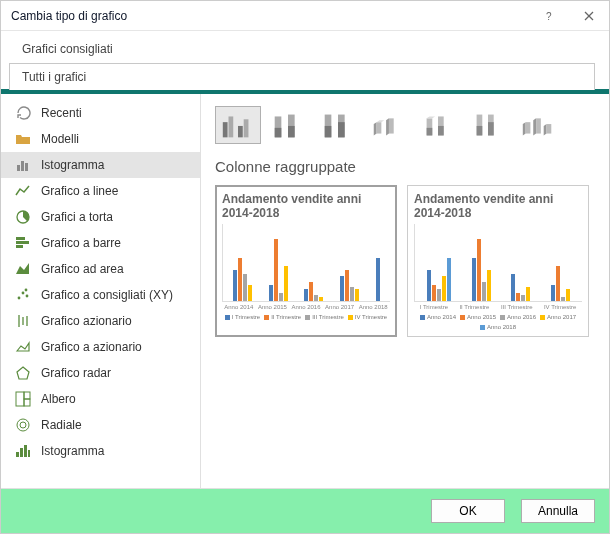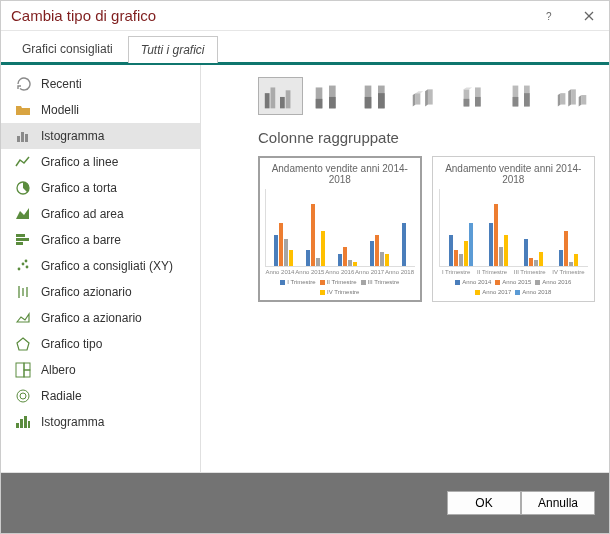--- a/index.html
+++ b/index.html
@@ -1,58 +1,58 @@
 <!DOCTYPE html>
 <html><head>
 <meta charset="utf-8">
 <style>
   * { box-sizing: border-box; margin: 0; padding: 0; }
   body { font-family: "Segoe UI", Tahoma, sans-serif; font-size: 12px; background: #fff; color: #333; }
   .dialog { width: 610px; height: 534px; border: 1px solid #ccc; display: flex; flex-direction: column; background: #fff; }
   
   .titlebar { height: 30px; display: flex; align-items: center; padding: 0 0 0 10px; border-bottom: 1px solid #e6e6e6; }
-  .titlebar-title { flex: 1; font-size: 15px; color: #7f1d1d; }
+  .titlebar-title { flex: 1; font-size: 12px; color: #0f172a; }
   .titlebar-btn { width: 40px; height: 30px; display: flex; align-items: center; justify-content: center; cursor: pointer; color: #666; }
   .titlebar-btn svg { width: 10px; height: 10px; }
   
-  .tabs { display: flex; padding: 4px 12px 0 8px; border-bottom: 3px solid #0f766e; background: #fff; }
+  .tabs { display: flex; padding: 4px 12px 0 8px; border-bottom: 5px solid #0f766e; background: #fff; flex-direction: column; }
   .tab { padding: 6px 12px; font-size: 12px; color: #444; border: 1px solid transparent; border-bottom: none; margin-right: 2px; cursor: pointer; }
-  .tab.active { border-color: #c8c8c8; background: #fff; position: relative; top: 1px; font-style: italic; }
-  
-  .body { flex: 1; display: flex; overflow: hidden; gap: 43px; }
+  .tab.active { border-color: #c8c8c8; background: #fff; position: relative; top: 1px; }
+  
+  .body { flex: 1; display: flex; overflow: hidden; }
   
   .sidebar { width: 200px; border-right: 1px solid #e0e0e0; overflow-y: auto; padding: 6px 0; }
   .side-item { display: flex; align-items: center; height: 26px; padding: 0 14px; cursor: pointer; font-size: 12px; color: #333; gap: 10px; }
   .side-item.selected { background: #e4e4e4; }
   .side-icon { width: 16px; height: 16px; display: inline-flex; align-items: center; justify-content: center; color: #5b8c3e; flex-shrink: 0; }
   .side-icon.folder { color: #d9a441; }
   .side-icon.gray { color: #8a8a8a; }
   .side-icon svg { width: 16px; height: 16px; }
   
   .content { flex: 1; padding: 12px 14px; overflow: auto; background: #fff; }
   .subtype-row { display: flex; gap: 4px; margin-bottom: 14px; }
   .subtype { width: 46px; height: 38px; border: 1px solid transparent; display: flex; align-items: center; justify-content: center; cursor: pointer; }
   .subtype.selected { border: 1px solid #b0b0b0; background: #e8e8e8; }
   .subtype svg { width: 38px; height: 30px; }
   
   .subtype-title { font-size: 15px; color: #555; margin-bottom: 10px; }
   
   .previews { display: flex; gap: 10px; }
   .preview { border: 1px solid #ccc; padding: 6px; width: 182px; cursor: pointer; }
   .preview.selected { border: 2px solid #a0a0a0; padding: 5px; }
-  .preview-title { text-align: center; font-size: 10px; color: #666; margin-bottom: 4px; }
+  .preview-title { text-align: left; font-size: 12px; color: #666; margin-bottom: 4px; font-weight: bold; }
   .preview-chart { height: 78px; display: flex; align-items: flex-end; justify-content: space-around; border-left: 1px solid #ddd; border-bottom: 1px solid #ddd; padding: 0 2px; position: relative; }
   .cat-group { display: flex; align-items: flex-end; gap: 1px; }
   .bar { width: 4px; }
   .legend { display: flex; flex-wrap: wrap; justify-content: center; gap: 4px; font-size: 6px; color: #777; margin-top: 4px; }
   .legend-item { display: flex; align-items: center; gap: 2px; }
   .swatch { width: 5px; height: 5px; }
   .xlabels { display: flex; justify-content: space-around; font-size: 6px; color: #888; margin-top: 2px; }
   
-  .footer { padding: 18px 14px; display: flex; justify-content: flex-end; gap: 0; border-top: 1px solid #e0e0e0; background: #737373; }
+  .footer { padding: 10px 14px; display: flex; justify-content: flex-end; gap: 16px; border-top: 1px solid #e0e0e0; background: #86efac; }
   .btn { min-width: 74px; height: 24px; border: 1px solid #adadad; background: #fdfdfd; font-size: 12px; cursor: pointer; }
 
   
   .c0 { background: #4a7ebb; }
   .c1 { background: #ed7d31; }
   .c2 { background: #a5a5a5; }
   .c3 { background: #ffc000; }
   .c4 { background: #5b9bd5; }
 </style>
 </head>
@@ -122,41 +122,41 @@
         <span>Grafico a linee</span>
       </div>
 
       <div class="side-item">
         <span class="side-icon">
             <svg viewBox="0 0 16 16">
               <circle cx="8" cy="8" r="6" fill="none" stroke="currentColor" stroke-width="1.3"></circle>
               <path d="M8 8V2a6 6 0 0 1 4.2 10.2z" fill="currentColor"></path>
             </svg>
           </span>
-        <span>Grafico a torta</span>
-      </div>
-
-      <div class="side-item">
-        <span class="side-icon">
-            <svg viewBox="0 0 16 16">
-              <path d="M1 13L5 5l4 4 5-7v11z" fill="currentColor"></path>
-            </svg>
-          </span>
-        <span>Grafico ad area</span>
+        <span>Grafici a torta</span>
       </div>
 
       <div class="side-item">
         <span class="side-icon">
             <svg viewBox="0 0 16 16">
               <rect x="1" y="2" width="9" height="3" fill="currentColor"></rect>
               <rect x="1" y="6" width="13" height="3" fill="currentColor"></rect>
               <rect x="1" y="10" width="7" height="3" fill="currentColor"></rect>
             </svg>
           </span>
         <span>Grafico a barre</span>
+      </div>
+
+      <div class="side-item">
+        <span class="side-icon">
+            <svg viewBox="0 0 16 16">
+              <path d="M1 13L5 5l4 4 5-7v11z" fill="currentColor"></path>
+            </svg>
+          </span>
+        <span>Grafico ad area</span>
       </div>
 
       <div class="side-item">
         <span class="side-icon">
             <svg viewBox="0 0 16 16">
               <circle cx="4" cy="11" r="1.4" fill="currentColor"></circle>
               <circle cx="8" cy="6" r="1.4" fill="currentColor"></circle>
               <circle cx="12" cy="9" r="1.4" fill="currentColor"></circle>
               <circle cx="11" cy="3" r="1.4" fill="currentColor"></circle>
             </svg>
@@ -183,21 +183,21 @@
           </span>
         <span>Grafico a azionario</span>
       </div>
 
       <div class="side-item">
         <span class="side-icon">
             <svg viewBox="0 0 16 16">
               <polygon points="8,2 14,7 12,14 4,14 2,7" fill="none" stroke="currentColor" stroke-width="1.2"></polygon>
             </svg>
           </span>
-        <span>Grafico tipo</span>
+        <span>Grafico radar</span>
       </div>
 
       <div class="side-item">
         <span class="side-icon">
             <svg viewBox="0 0 16 16">
               <rect x="1" y="1" width="8" height="14" fill="none" stroke="currentColor"></rect>
               <rect x="9" y="1" width="6" height="7" fill="none" stroke="currentColor"></rect>
               <rect x="9" y="8" width="6" height="7" fill="none" stroke="currentColor"></rect>
             </svg>
           </span>

